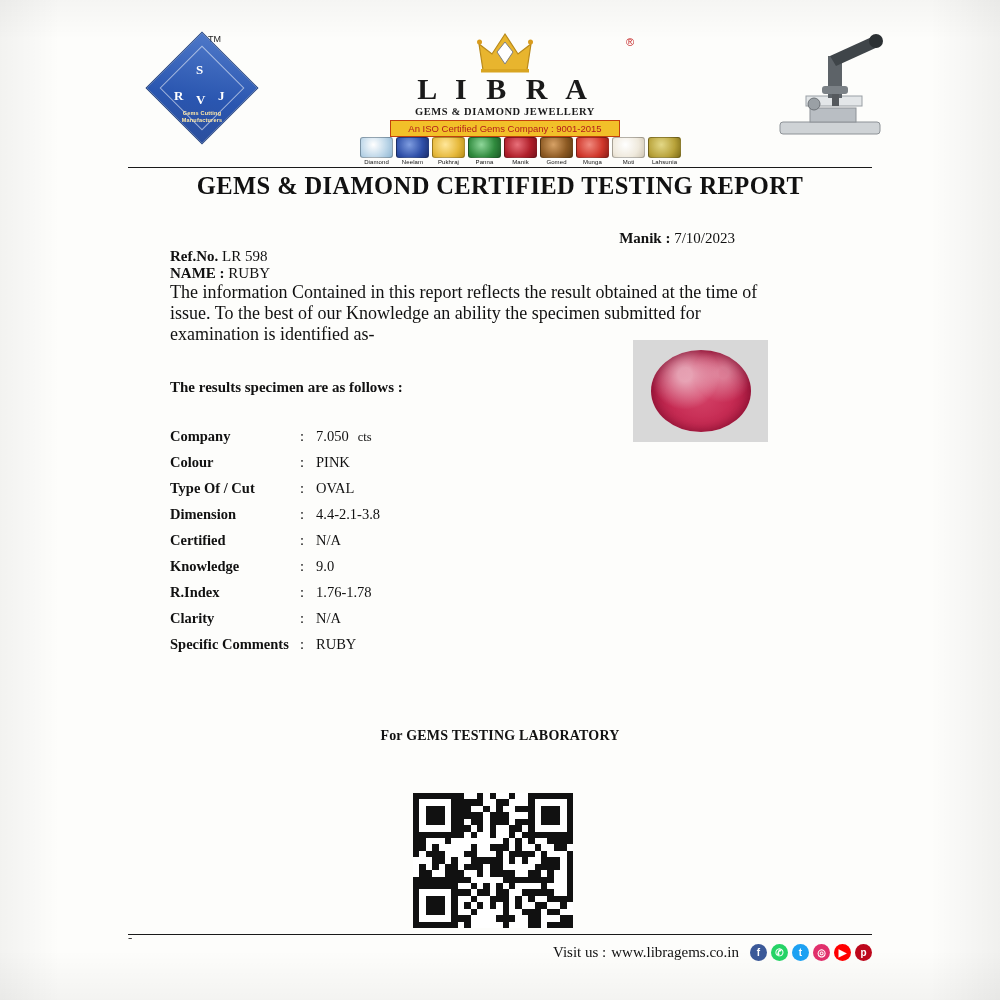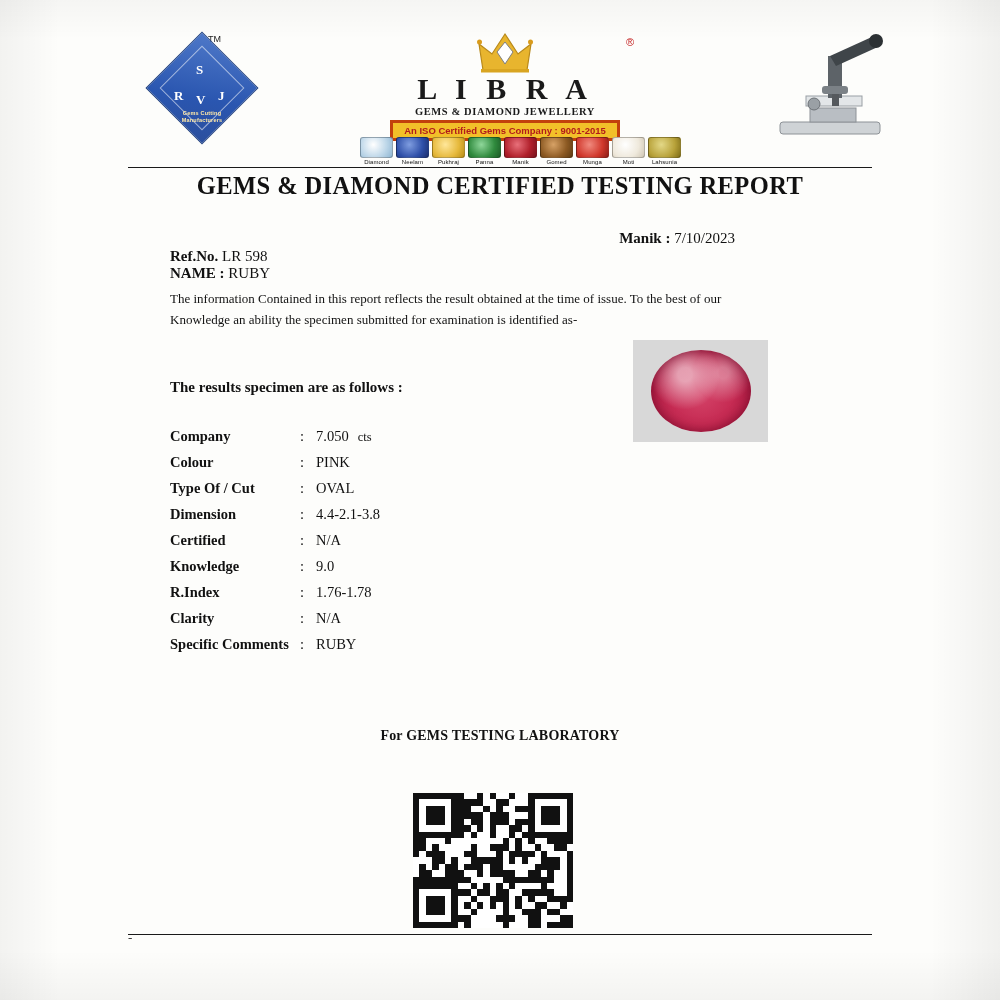--- a/index.html
+++ b/index.html
@@ -125,24 +125,24 @@
     font-family: "Liberation Serif", serif;
     font-size: 10.5px;
     font-weight: bold;
     letter-spacing: .6px;
     color: #1a1a1a;
     margin-top: 2px;
   }
   .brand-iso {
     margin-top: 3px;
     background: #f2c029;
-    border: 3px solid #c2410c;
+    border: 1px solid #c2410c;
     color: #b21b1b;
     font-family: "Liberation Sans", sans-serif;
-    font-weight: bold;
+    font-weight: normal;
     font-size: 9.5px;
     padding: 1.5px 0 2px 0;
   }
   .brand-reg {
     position: absolute;
     right: -14px;
     top: 6px;
     font-size: 11px;
     color: #c21b1b;
     font-family: "Liberation Sans", sans-serif;
@@ -226,23 +226,23 @@
     left: 170px;
     top: 265px;
     font-size: 15px;
   }
   .ref-line b, .name-line b { font-weight: bold; }
   .val { font-weight: normal; }
 
   .intro {
     position: absolute;
     left: 170px;
-    top: 288px;
+    top: 282px;
     width: 600px;
-    font-size: 13px;
+    font-size: 18px;
     line-height: 21px;
   }
 
   .results-head {
     position: absolute;
     left: 170px;
     top: 379px;
     font-size: 15px;
     font-weight: bold;
   }
@@ -1076,13 +1076,25 @@
       <i style="background: rgb(17, 17, 17);"></i>
       <i style="background: rgb(17, 17, 17);"></i>
       <i style="background: rgb(17, 17, 17);"></i>
       <i style="background: rgb(17, 17, 17);"></i>
     </div>
 
   <div class="rule rule-bottom"></div>
   <div class="dash-left">-</div>
 
 
+  <div class="footer-right">
+    <span>Visit us :</span>
+    <span>www.libragems.co.in</span>
+    <span class="social">
+      <span class="sbtn" style="background:#3b5998">f</span>
+      <span class="sbtn" style="background:#25d366">✆</span>
+      <span class="sbtn" style="background:#1da1f2">t</span>
+      <span class="sbtn" style="background:#e1306c">◎</span>
+      <span class="sbtn" style="background:#ff0000">▶</span>
+      <span class="sbtn" style="background:#bd081c">p</span>
+    </span>
+  </div>
 </div>
 
 </body></html>

